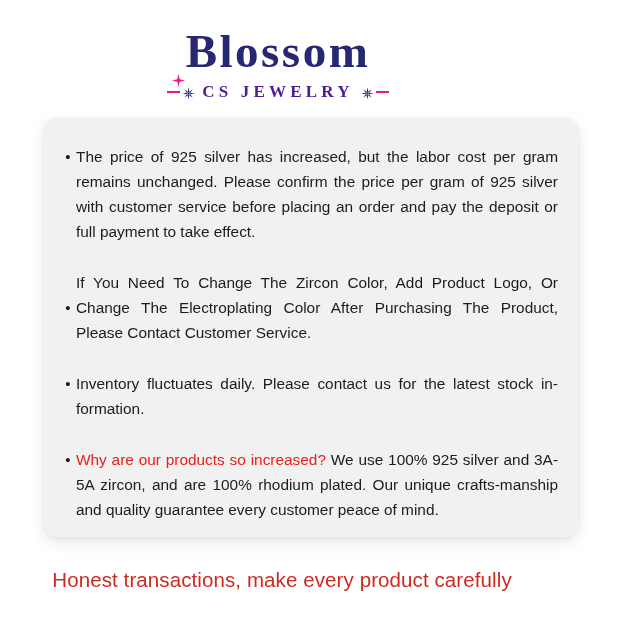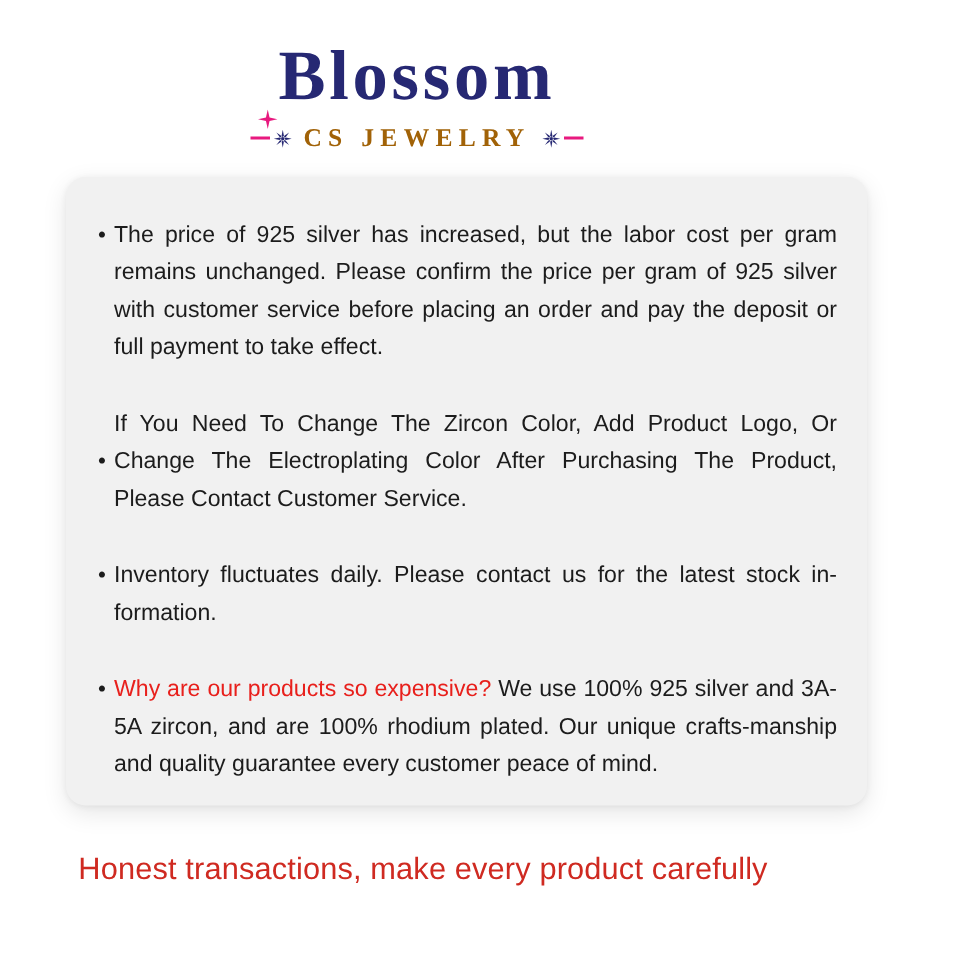--- a/index.html
+++ b/index.html
@@ -45,21 +45,21 @@
     display: flex;
     align-items: center;
     justify-content: center;
     gap: 7px;
   }
   .brand-sub-text {
     font-family: "Liberation Serif", "DejaVu Serif", serif;
     font-size: 17px;
     font-weight: 700;
     letter-spacing: 4.2px;
-    color: #a16207;
+    color: #4c1d95;
     white-space: nowrap;
   }
   .orn {
     display: flex;
     align-items: center;
     gap: 2px;
   }
   .orn-dash {
     width: 13px;
     height: 2px;
@@ -210,19 +210,19 @@
       <span class="notice-text">If You Need To Change The Zircon Color, Add Product Logo, Or Change The Electroplating Color After Purchasing The Product, Please Contact Customer Service.</span>
     </li>
 
     <li class="notice-item">
       <span class="bullet-icon">•</span>
       <span class="notice-text">Inventory fluctuates daily. Please contact us for the latest stock in-formation.</span>
     </li>
 
     <li class="notice-item">
       <span class="bullet-icon">•</span>
-      <span class="notice-text"><span class="highlight-q">Why are our products so expensive?</span><span> We use 100% 925 silver and 3A-5A zircon, and are 100% rhodium plated. Our unique crafts-manship and quality guarantee every customer peace of mind.</span></span>
+      <span class="notice-text"><span class="highlight-q">Why are our products so increased?</span><span> We use 100% 925 silver and 3A-5A zircon, and are 100% rhodium plated. Our unique crafts-manship and quality guarantee every customer peace of mind.</span></span>
     </li>
 
   </ul>
 </div>
 
 <div class="footer-tagline">Honest transactions, make every product carefully</div>
 
 </body></html>

